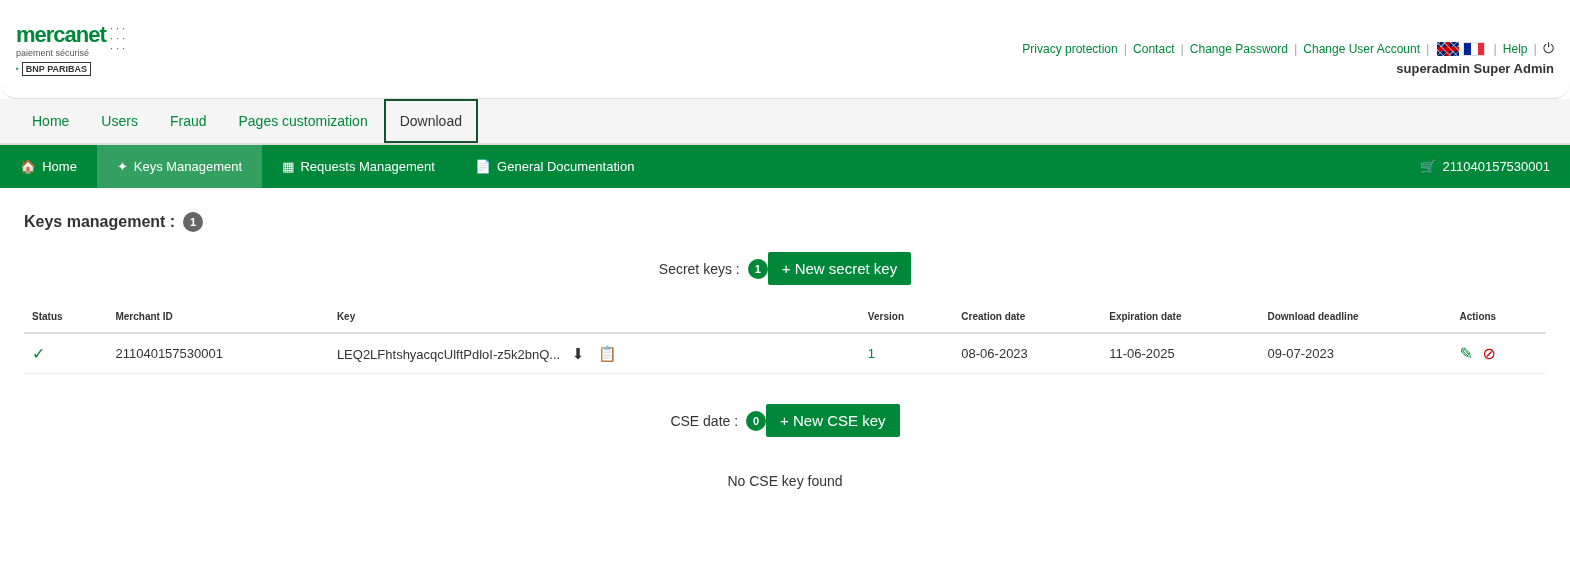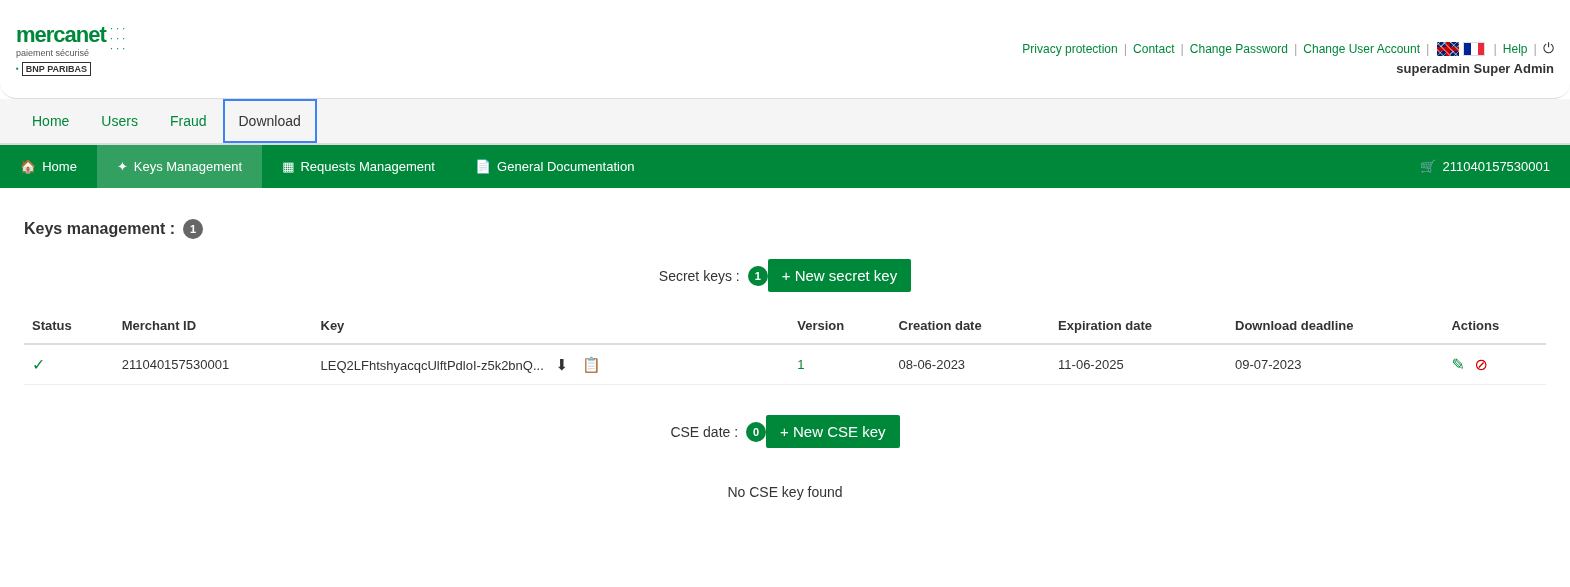--- a/index.html
+++ b/index.html
@@ -40,21 +40,21 @@
     }
     .nav-item {
       padding: 14px 16px;
       cursor: pointer;
       color: #00883a;
       font-size: 14px;
       text-decoration: none;
       display: block;
     }
     .nav-item.active-nav {
-      border: 2px solid #3b82f6;
+      border: 2px solid #14532d;
       color: #333;
       padding: 12px 14px;
     }
 
     
     .sub-nav {
       background: #00883a;
       display: flex;
       align-items: center;
       padding: 0 0;
@@ -76,21 +76,21 @@
       margin-left: auto;
       padding: 14px 20px;
       color: #fff;
       font-size: 13px;
       display: flex;
       align-items: center;
       gap: 6px;
     }
 
     
-    .content { padding: 31px 24px; }
+    .content { padding: 24px 24px; }
 
     .section-title { font-size: 16px; font-weight: bold; margin-bottom: 20px; display: flex; align-items: center; gap: 8px; }
     .badge { background: #666; color: #fff; border-radius: 50%; width: 20px; height: 20px; display: inline-flex; align-items: center; justify-content: center; font-size: 11px; font-weight: bold; }
     .badge-green { background: #00883a; }
 
     .subsection-header { display: flex; align-items: center; justify-content: center; margin-bottom: 16px; }
     .subsection-title { font-size: 14px; font-weight: normal; display: flex; align-items: center; gap: 8px; }
 
     .btn-green {
       background: #00883a;
@@ -99,21 +99,21 @@
       padding: 8px 14px;
       cursor: pointer;
       font-size: 15px;
       display: flex;
       align-items: center;
       gap: 6px;
       border-radius: 2px;
     }
 
     table { width: 100%; border-collapse: collapse; margin-bottom: 30px; }
-    th { text-align: left; padding: 10px 8px; font-weight: bold; font-size: 13px; border-bottom: 2px solid #ddd; }
+    th { text-align: left; padding: 10px 8px; font-weight: bold; font-size: 10px; border-bottom: 2px solid #ddd; }
     td { padding: 10px 8px; border-bottom: 1px solid #eee; font-size: 13px; vertical-align: middle; }
     .check-icon { color: #00883a; font-size: 16px; }
     .action-icon { color: #00883a; font-size: 16px; cursor: pointer; margin-right: 6px; }
     .action-icon-red { color: #cc0000; font-size: 16px; cursor: pointer; }
     .download-icons { display: flex; align-items: center; gap: 8px; color: #333; }
 
     .no-cse { text-align: center; color: #333; padding: 20px; font-size: 14px; }
 
     .help-link { color: #00883a; text-decoration: none; font-size: 12px; }
   </style>
@@ -161,20 +161,21 @@
       <span style="cursor:pointer; font-size:14px; color:#333;">⏻</span>
     </div>
     <div class="username">superadmin Super Admin</div>
   </div>
 </div>
 
 <div class="nav-bar">
   <a href="#" class="nav-item">Home</a>
   <a href="#" class="nav-item">Users</a>
   <a href="#" class="nav-item">Fraud</a>
+  <a href="#" class="nav-item">Pages customization</a>
   <a href="#" class="nav-item active-nav">Download</a>
 </div>
 
 <div class="sub-nav">
   <a href="#" class="sub-nav-item">
     <span>🏠</span>
     <span>Home</span>
   </a>
   <a href="#" class="sub-nav-item active">
     <span>✦</span>

